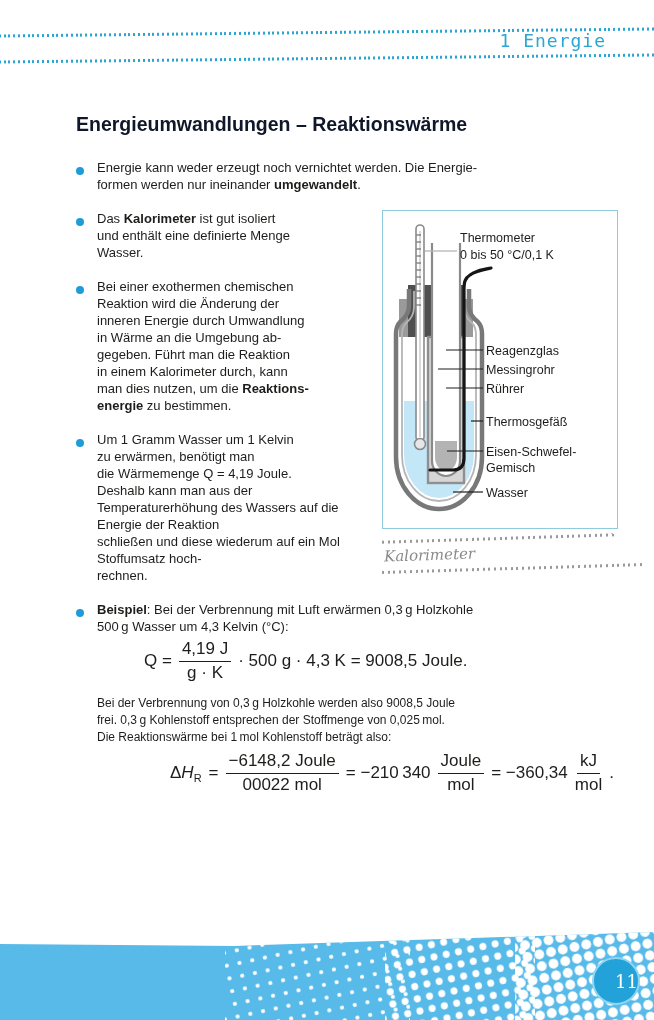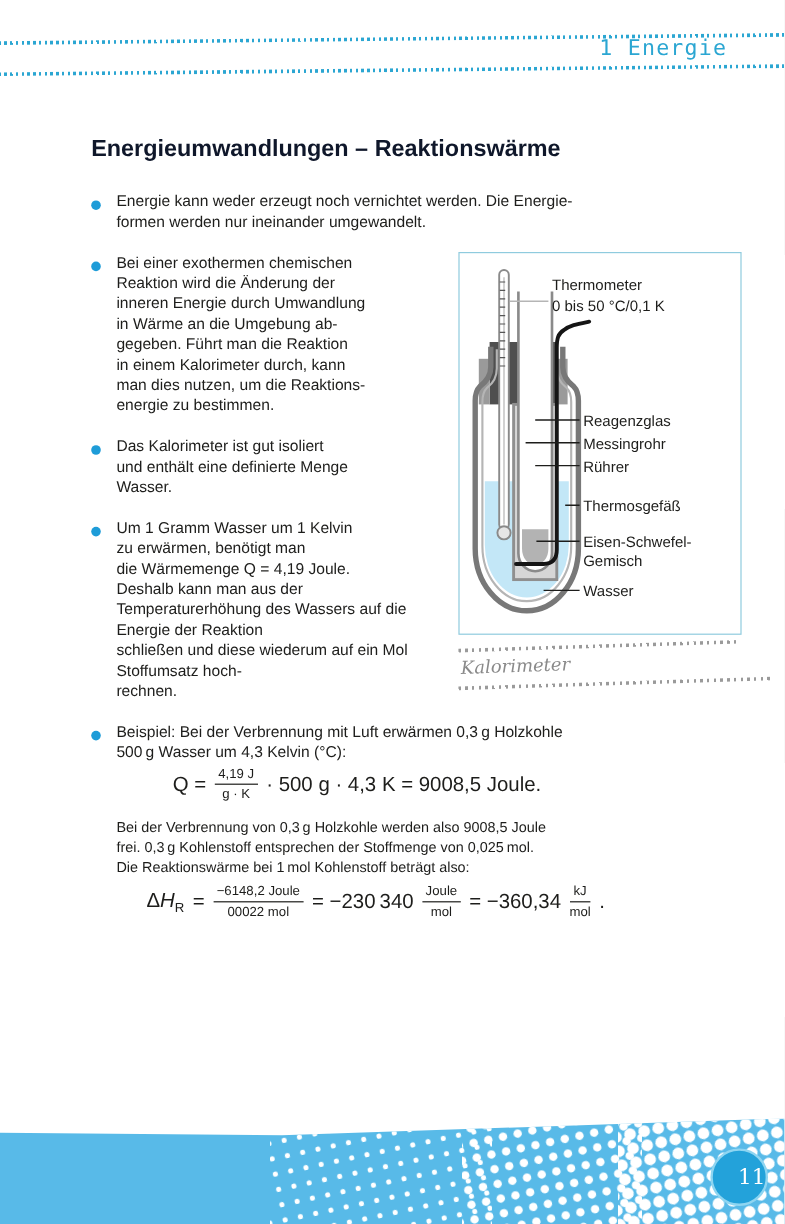--- a/index.html
+++ b/index.html
@@ -23,39 +23,39 @@
   
   .content { position:absolute; left:76px; top:106px; width:558px; }
   .page-title { font-size:19.5px; font-weight:bold; margin:0 0 23px 0; padding-top:7px; color:#0f172a; }
 
   .bullet { position:relative; padding-left:21px; margin:0 0 17px 0; font-size:13px; line-height:17px; }
   .bullet-dot {
     position:absolute; left:0; top:8px; width:8px; height:8px; border-radius:50%;
     background:#1e9cd8;
   }
   .bullet-text { white-space:pre-line; }
-  .bullet-text b { font-weight:normal; }
+  .bullet-text b { font-weight:bold; }
 
   
   .calorimeter-figure { float:right; width:252px; margin:0 0 8px 12px; }
   .diagram-box { width:236px; height:319px; border:1.5px solid #8fcbde; box-sizing:border-box; background:#fff; }
   .diagram-box svg { display:block; }
   .diagram-label { font-size:12.5px; fill:#1d1d1b; font-family:"Liberation Sans", sans-serif; }
   .cap-line { height:3px; background-image:repeating-linear-gradient(90deg,#9a9a9a 0 2px, transparent 2px 5.6px); }
   .cap-line.topline    { width:234px; margin-top:8px;  transform:rotate(-1.8deg); }
   .cap-line.bottomline { width:262px; margin-top:3px;  transform:rotate(-1.8deg); }
   .figure-caption {
     display:inline-block; font-family:"DejaVu Serif", serif; font-style:italic;
     color:#8a8a8a; font-size:15px; margin:6px 0 0 2px; transform:rotate(-2deg);
   }
 
   
   .formula { display:flex; align-items:center; gap:7px; font-size:17px; margin:3px 0 12px 68px; }
-  .formula2 { margin-left:46px; margin-bottom:0; }
-  .frac { display:inline-flex; flex-direction:column; align-items:center; font-size:11px; line-height:1.18; }
+  .formula2 { margin-left:94px; margin-bottom:0; }
+  .frac { display:inline-flex; flex-direction:column; align-items:center; font-size:17px; line-height:1.18; }
   .frac .num { padding:0 3px 1.5px 3px; border-bottom:1.4px solid #1d1d1b; }
   .frac .den { padding-top:1.5px; }
   .qty-h { font-style:italic; }
   .qty-sub { font-size:11px; vertical-align:-4px; }
   .para { font-size:12px; line-height:17px; white-space:pre-line; margin:0 0 5px 0; }
 
   
   .footer-band { position:absolute; left:0; top:928px; width:654px; height:92px; }
   .page-badge {
     position:absolute; left:592px; top:957px; width:48px; height:48px; border-radius:50%;
@@ -127,39 +127,39 @@
           <text x="103" y="286" class="diagram-label">Wasser</text>
         </svg>
       </div>
       <div class="cap-line topline"></div>
       <figcaption class="figure-caption">Kalorimeter</figcaption>
       <div class="cap-line bottomline"></div>
     </figure>
 
     <div class="bullet">
       <span class="bullet-dot"></span>
+      <span class="bullet-text"><span>Das </span><b>Kalorimeter</b><span> ist gut isoliert
+und enthält eine definierte Menge
+Wasser.</span></span>
+    </div>
+
+    <div class="bullet">
+      <span class="bullet-dot"></span>
       <span class="bullet-text"><span>Bei einer exothermen chemischen
 Reaktion wird die Änderung der
 inneren Energie durch Umwandlung
 in Wärme an die Umgebung ab-
 gegeben. Führt man die Reaktion
 in einem Kalorimeter durch, kann
 man dies nutzen, um die </span><b>Reaktions-
 energie</b><span> zu bestimmen.</span></span>
     </div>
 
     <div class="bullet">
       <span class="bullet-dot"></span>
-      <span class="bullet-text"><span>Das </span><b>Kalorimeter</b><span> ist gut isoliert
-und enthält eine definierte Menge
-Wasser.</span></span>
-    </div>
-
-    <div class="bullet">
-      <span class="bullet-dot"></span>
       <span class="bullet-text"><span>Um 1 Gramm Wasser um 1 Kelvin
 zu erwärmen, benötigt man
 die Wärmemenge Q = 4,19 Joule.
 Deshalb kann man aus der
 Temperaturerhöhung des Wassers auf die Energie der Reaktion
 schließen und diese wiederum auf ein Mol Stoffumsatz hoch-
 rechnen.</span></span>
     </div>
 
     <div class="bullet" style="margin-bottom:4px;">
@@ -181,21 +181,21 @@
 frei. 0,3 g Kohlenstoff entsprechen der Stoffmenge von 0,025 mol.
 Die Reaktionswärme bei 1 mol Kohlenstoff beträgt also:</div>
 
     <div class="formula formula2">
       <span><span>Δ</span><span class="qty-h">H</span><span class="qty-sub">R</span></span>
       <span>=</span>
       <span class="frac">
         <span class="num">−6148,2 Joule</span>
         <span class="den">00022 mol</span>
       </span>
-      <span>= −230 340</span>
+      <span>= −210 340</span>
       <span class="frac">
         <span class="num">Joule</span>
         <span class="den">mol</span>
       </span>
       <span>= −360,34</span>
       <span class="frac">
         <span class="num">kJ</span>
         <span class="den">mol</span>
       </span>
       <span>.</span>

